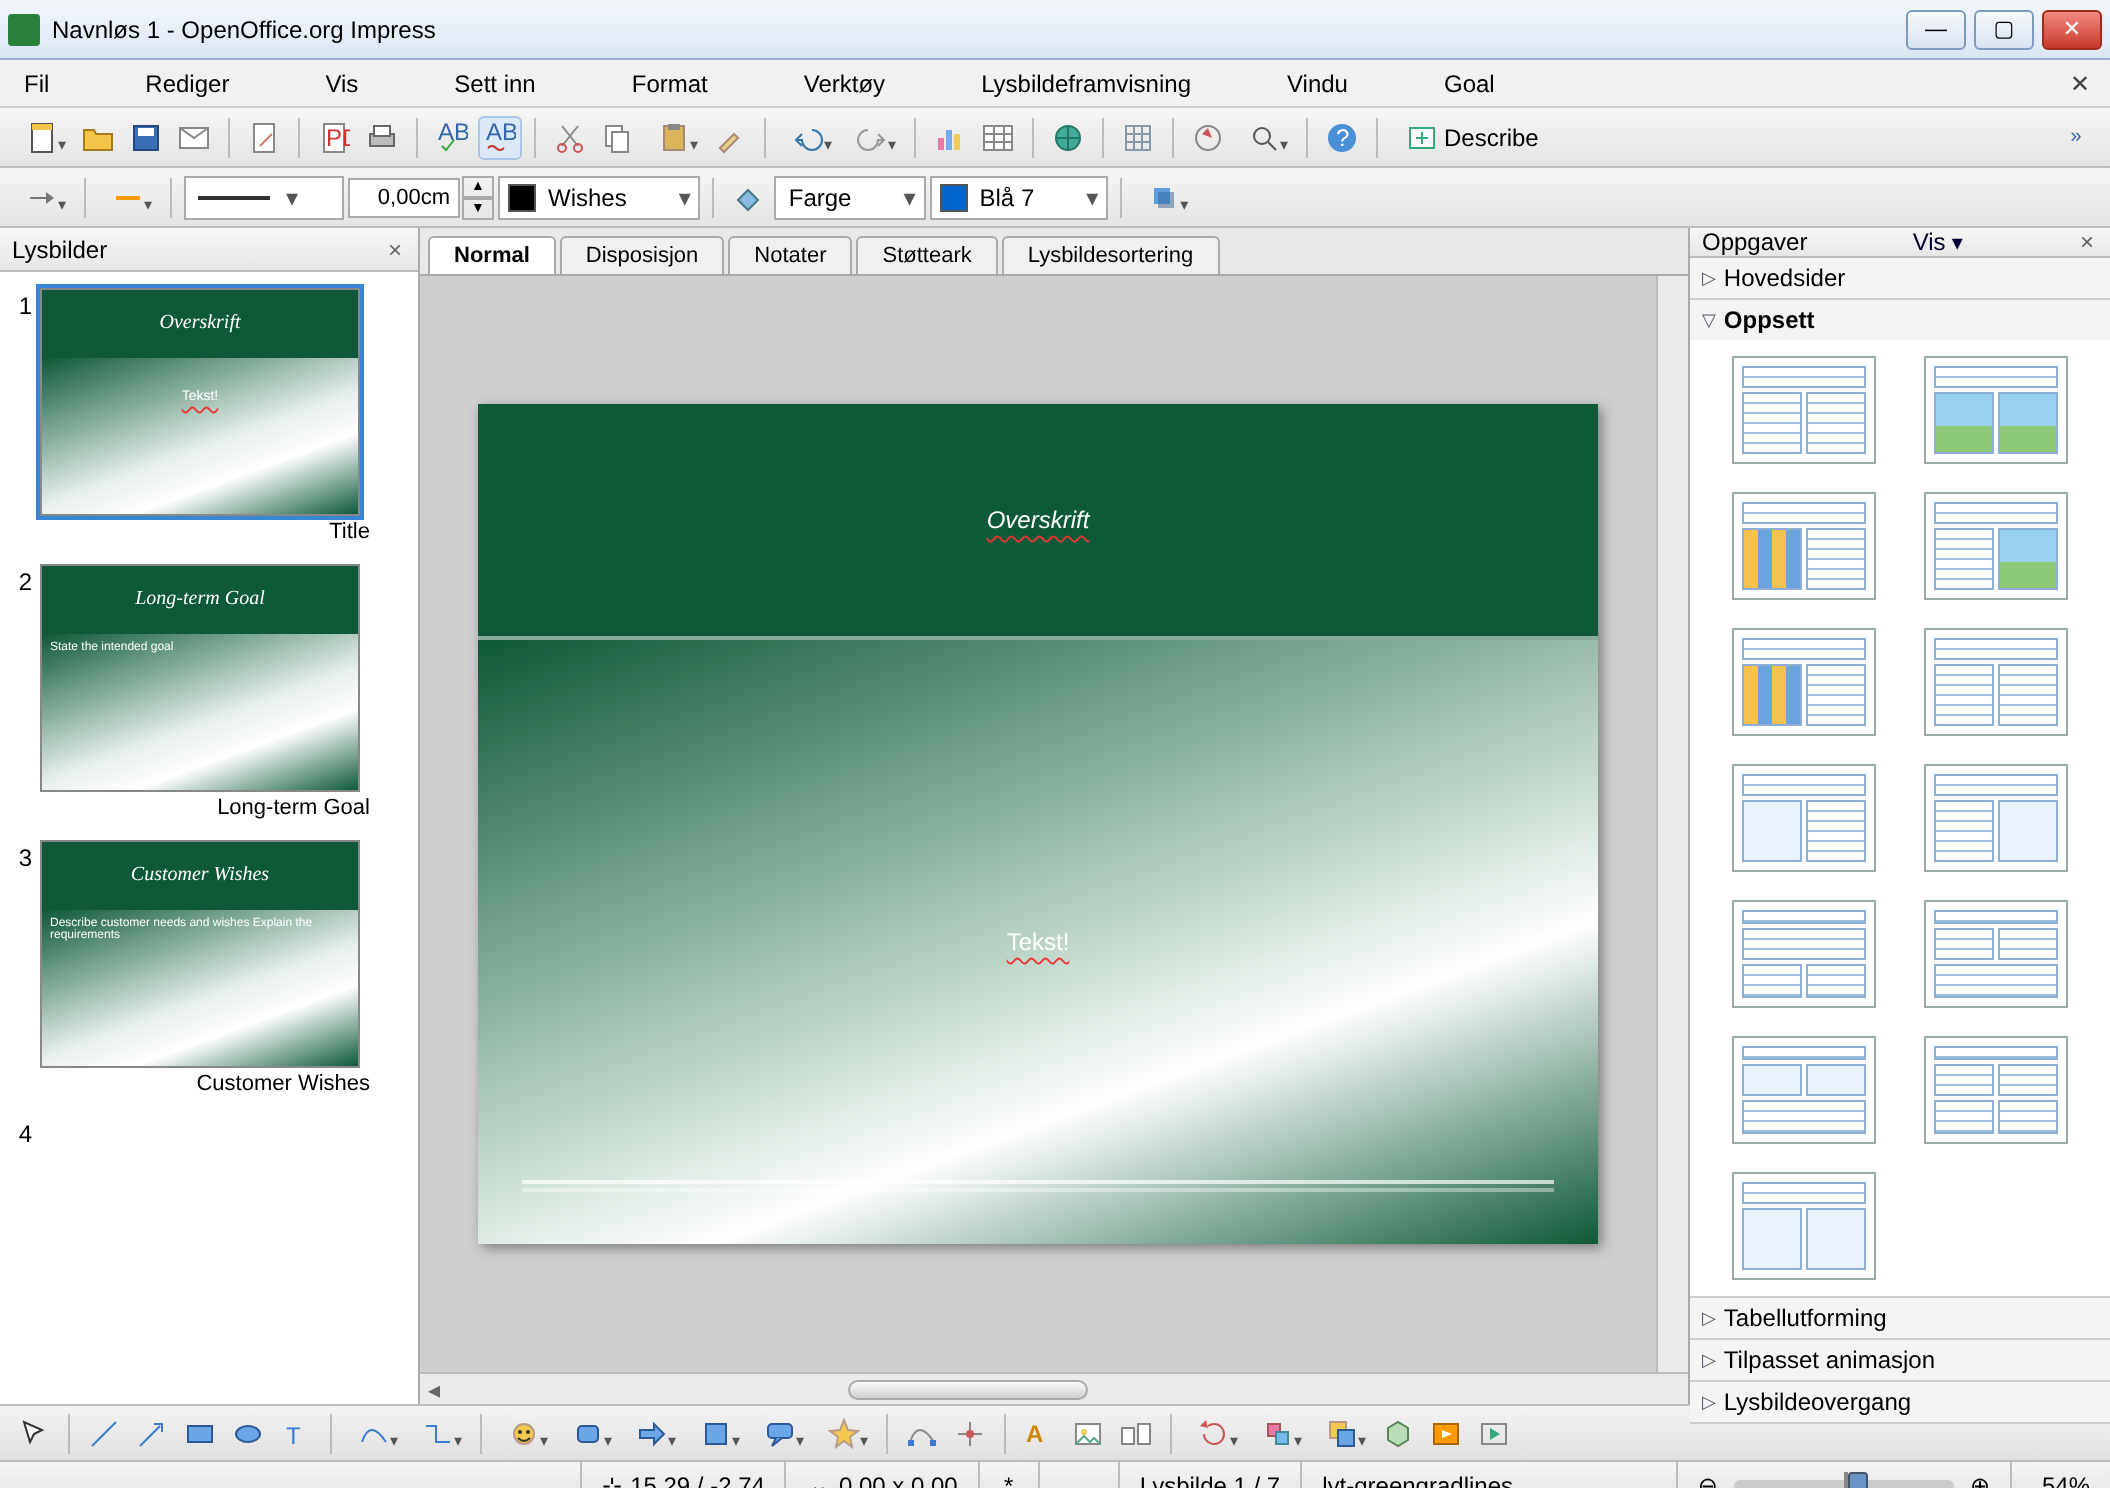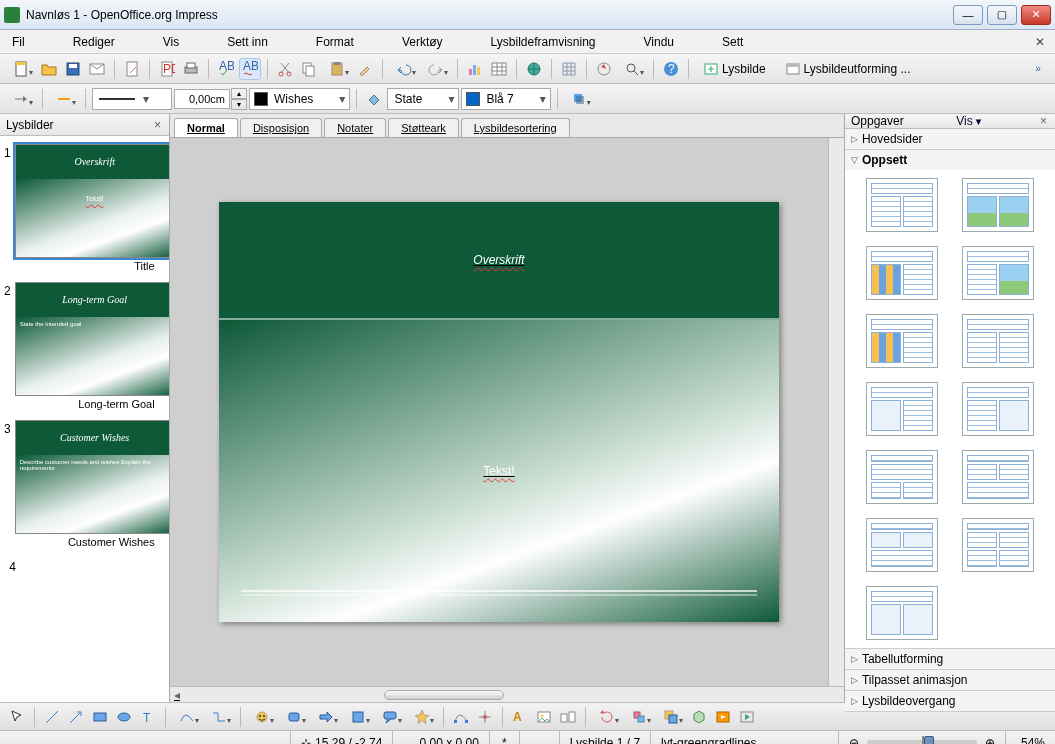--- a/index.html
+++ b/index.html
@@ -33,32 +33,32 @@
 .combo { display: inline-flex; align-items: center; height: 22px; border: 1px solid #aaa; background: #fff; }
 .combo .sw { width: 14px; height: 14px; margin: 0 4px; border: 1px solid #555; }
 .combo span { padding: 0 22px 0 2px; }
 
 
 .main { display: flex; height: 588px; }
 .panel-title { height: 22px; background: linear-gradient(#f7f7f7,#e6e6e6); border-bottom: 1px solid #bbb; display: flex; align-items: center; padding: 0 6px; font-weight: normal; }
 .panel-title .pclose { margin-left: auto; color: #666; padding: 0 2px; }
 
 
-.slides-panel { width: 170px; background: #fff; border-right: 1px solid #aaa; display: flex; flex-direction: column; }
+.slides-panel { width: 210px; background: #fff; border-right: 1px solid #aaa; display: flex; flex-direction: column; }
 .slides-list { flex: 1; overflow-y: auto; padding: 6px 0; }
 .slide-entry { display: flex; align-items: flex-start; padding: 2px 4px; gap: 4px; }
 .slide-entry .num { width: 12px; text-align: right; padding-top: 2px; }
 .slide-thumb { width: 160px; height: 114px; border: 1px solid #888; background: #fff; position: relative; overflow: hidden; }
 .slide-thumb.selected { outline: 2px solid #3a86d6; }
 .slide-thumb .th-head { height: 30%; background: #0d5938; color: #fff; display: flex; align-items: center; justify-content: center; font-style: italic; font-family: Georgia, serif; font-size: 10px; }
 .slide-thumb .th-body { height: 70%; background: linear-gradient(160deg,#0d5938 0%, #e8f0ec 55%, #ffffff 70%, #0d5938 100%); color: #fff; font-size: 6px; padding: 4px; }
 .slide-label { text-align: right; padding: 2px 20px 6px 0; font-size: 11px; }
 
 
-.center { flex: 1; background: #cfcfcf; display: flex; flex-direction: column; border-right: 1px solid #aaa; text-decoration: underline; }
+.center { flex: 1; background: #cfcfcf; display: flex; flex-direction: column; border-right: 1px solid #aaa; }
 .viewtabs { height: 24px; background: #e8e8e8; display: flex; align-items: flex-end; padding: 0 4px; border-bottom: 1px solid #aaa; }
 .viewtab { padding: 3px 12px; border: 1px solid #aaa; border-bottom: none; background: #f0f0f0; margin-right: 2px; border-radius: 3px 3px 0 0; font-size: 11px; }
 .viewtab.active { background: #fff; font-weight: bold; }
 .canvas-wrap { flex: 1; display: flex; }
 .canvas-scroll { flex: 1; overflow: hidden; display: flex; align-items: center; justify-content: center; position: relative; }
 .vscroll { width: 16px; background: #eaeaea; border-left: 1px solid #bbb; }
 .hscroll { height: 16px; background: #eaeaea; border-top: 1px solid #bbb; display: flex; align-items: center; }
 .hscroll .thumb { width: 120px; height: 10px; background: linear-gradient(#fafafa,#d0d0d0); border: 1px solid #aaa; border-radius: 5px; margin-left: 200px; }
 
 .slide-canvas { width: 560px; height: 420px; background: #fff; box-shadow: 2px 2px 6px rgba(0,0,0,.4); display: flex; flex-direction: column; }
@@ -107,21 +107,21 @@
 
 <div class="menubar">
   <div class="mitem"><span>Fil</span></div>
   <div class="mitem"><span>Rediger</span></div>
   <div class="mitem"><span>Vis</span></div>
   <div class="mitem"><span>Sett inn</span></div>
   <div class="mitem"><span>Format</span></div>
   <div class="mitem"><span>Verktøy</span></div>
   <div class="mitem"><span>Lysbildeframvisning</span></div>
   <div class="mitem"><span>Vindu</span></div>
-  <div class="mitem"><span>Sett</span></div>
+  <div class="mitem"><span>Goal</span></div>
   <div class="closex">✕</div>
 </div>
 
 <div class="toolbar">
   <div class="tbtn drop">
       <svg viewBox="0 0 16 16">
         <rect x="3" y="1" width="10" height="14" fill="#fff" stroke="#555"></rect>
         <rect x="3" y="1" width="10" height="3" fill="#f3c34a"></rect>
       </svg>
     </div>
@@ -259,28 +259,21 @@
         <circle cx="8" cy="8" r="7" fill="#4a90d9"></circle>
         <text x="5" y="12" font-size="10" fill="#fff">?</text>
       </svg>
     </div>
   <div class="sep"></div>
   <div class="txtbtn">
       <svg viewBox="0 0 14 14">
         <rect x="1" y="2" width="12" height="10" fill="#fff" stroke="#3a7"></rect>
         <path d="M4 7h6M7 4v6" stroke="#3a7"></path>
       </svg>
-      <span>Lysbilde</span>
-    </div>
-  <div class="txtbtn">
-      <svg viewBox="0 0 14 14">
-        <rect x="1" y="2" width="12" height="10" fill="#fff" stroke="#888"></rect>
-        <rect x="1" y="2" width="12" height="3" fill="#bbb"></rect>
-      </svg>
-      <span>Lysbildeutforming ...</span>
+      <span>Describe</span>
     </div>
   <div class="spacer"></div>
   <div class="tbtn" style="font-size:10px;color:#36a;">»</div>
 </div>
 
 <div class="toolbar">
   <div class="tbtn drop">
       <svg viewBox="0 0 16 16">
         <path d="M2 8h10" stroke="#777"></path>
         <path d="M10 5l4 3-4 3z" fill="#777"></path>
@@ -307,21 +300,21 @@
       <span>Wishes</span>
       <span style="padding:0 4px;color:#555">▾</span>
     </div>
   <div class="sep"></div>
   <div class="tbtn">
       <svg viewBox="0 0 16 16">
         <path d="M3 9l5-5 5 5-5 5z" fill="#8bd" stroke="#478"></path>
       </svg>
     </div>
   <div class="combo">
-      <span style="padding-left:6px">State</span>
+      <span style="padding-left:6px">Farge</span>
       <span style="padding:0 4px;color:#555">▾</span>
     </div>
   <div class="combo">
       <div class="sw" style="background:#0066cc"></div>
       <span>Blå 7</span>
       <span style="padding:0 4px;color:#555">▾</span>
     </div>
   <div class="sep"></div>
   <div class="tbtn drop">
       <svg viewBox="0 0 16 16">

